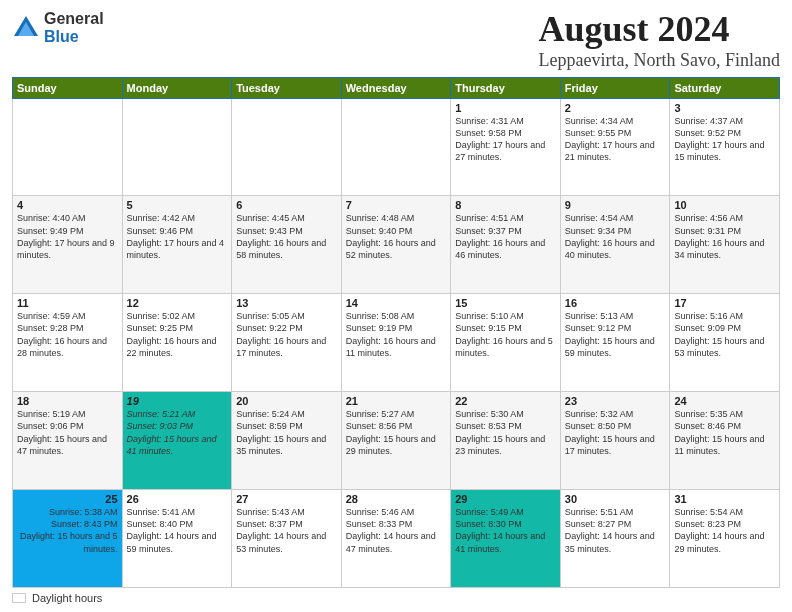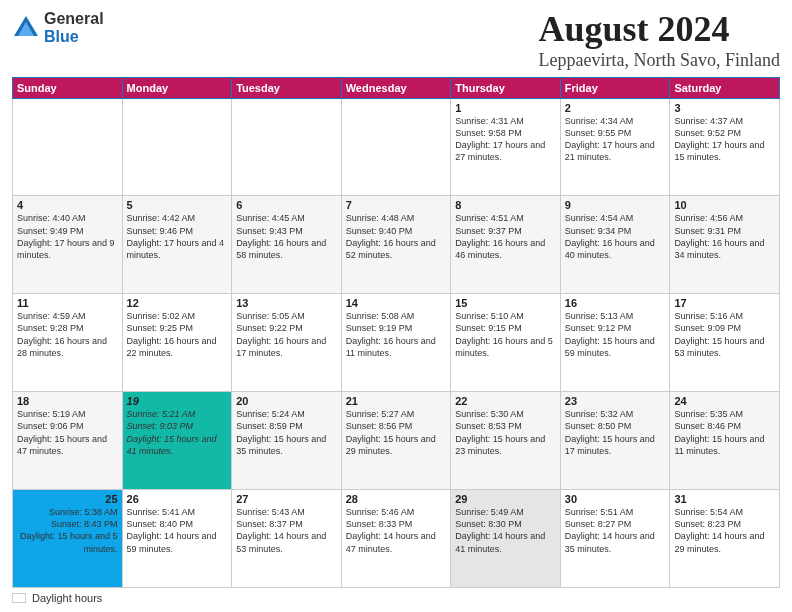--- a/index.html
+++ b/index.html
@@ -61,21 +61,21 @@
       font-size: 18px;
       color: #444;
     }
     .calendar {
       flex: 1;
       border-collapse: collapse;
       width: 100%;
       table-layout: fixed;
     }
     .calendar th {
-      background: #be185d;
+      background: #4d7c0f;
       color: #fff;
       font-size: 11px;
       font-weight: bold;
       padding: 4px 4px;
       text-align: left;
       border: 1px solid #1a6fba;
     }
     .calendar td {
       border: 1px solid #ccc;
       vertical-align: top;
@@ -355,21 +355,21 @@
 Daylight: 14 hours
 and 53 minutes.</div>
           </td>
           <td style="background: rgb(255, 255, 255);">
             <span class="day-num">28</span>
             <div class="day-info">Sunrise: 5:46 AM
 Sunset: 8:33 PM
 Daylight: 14 hours
 and 47 minutes.</div>
           </td>
-          <td style="background: #e5e5e5;">
+          <td style="background: #14b8a6;">
             <span class="day-num">29</span>
             <div class="day-info">Sunrise: 5:49 AM
 Sunset: 8:30 PM
 Daylight: 14 hours
 and 41 minutes.</div>
           </td>
           <td style="background: rgb(255, 255, 255);">
             <span class="day-num">30</span>
             <div class="day-info">Sunrise: 5:51 AM
 Sunset: 8:27 PM

